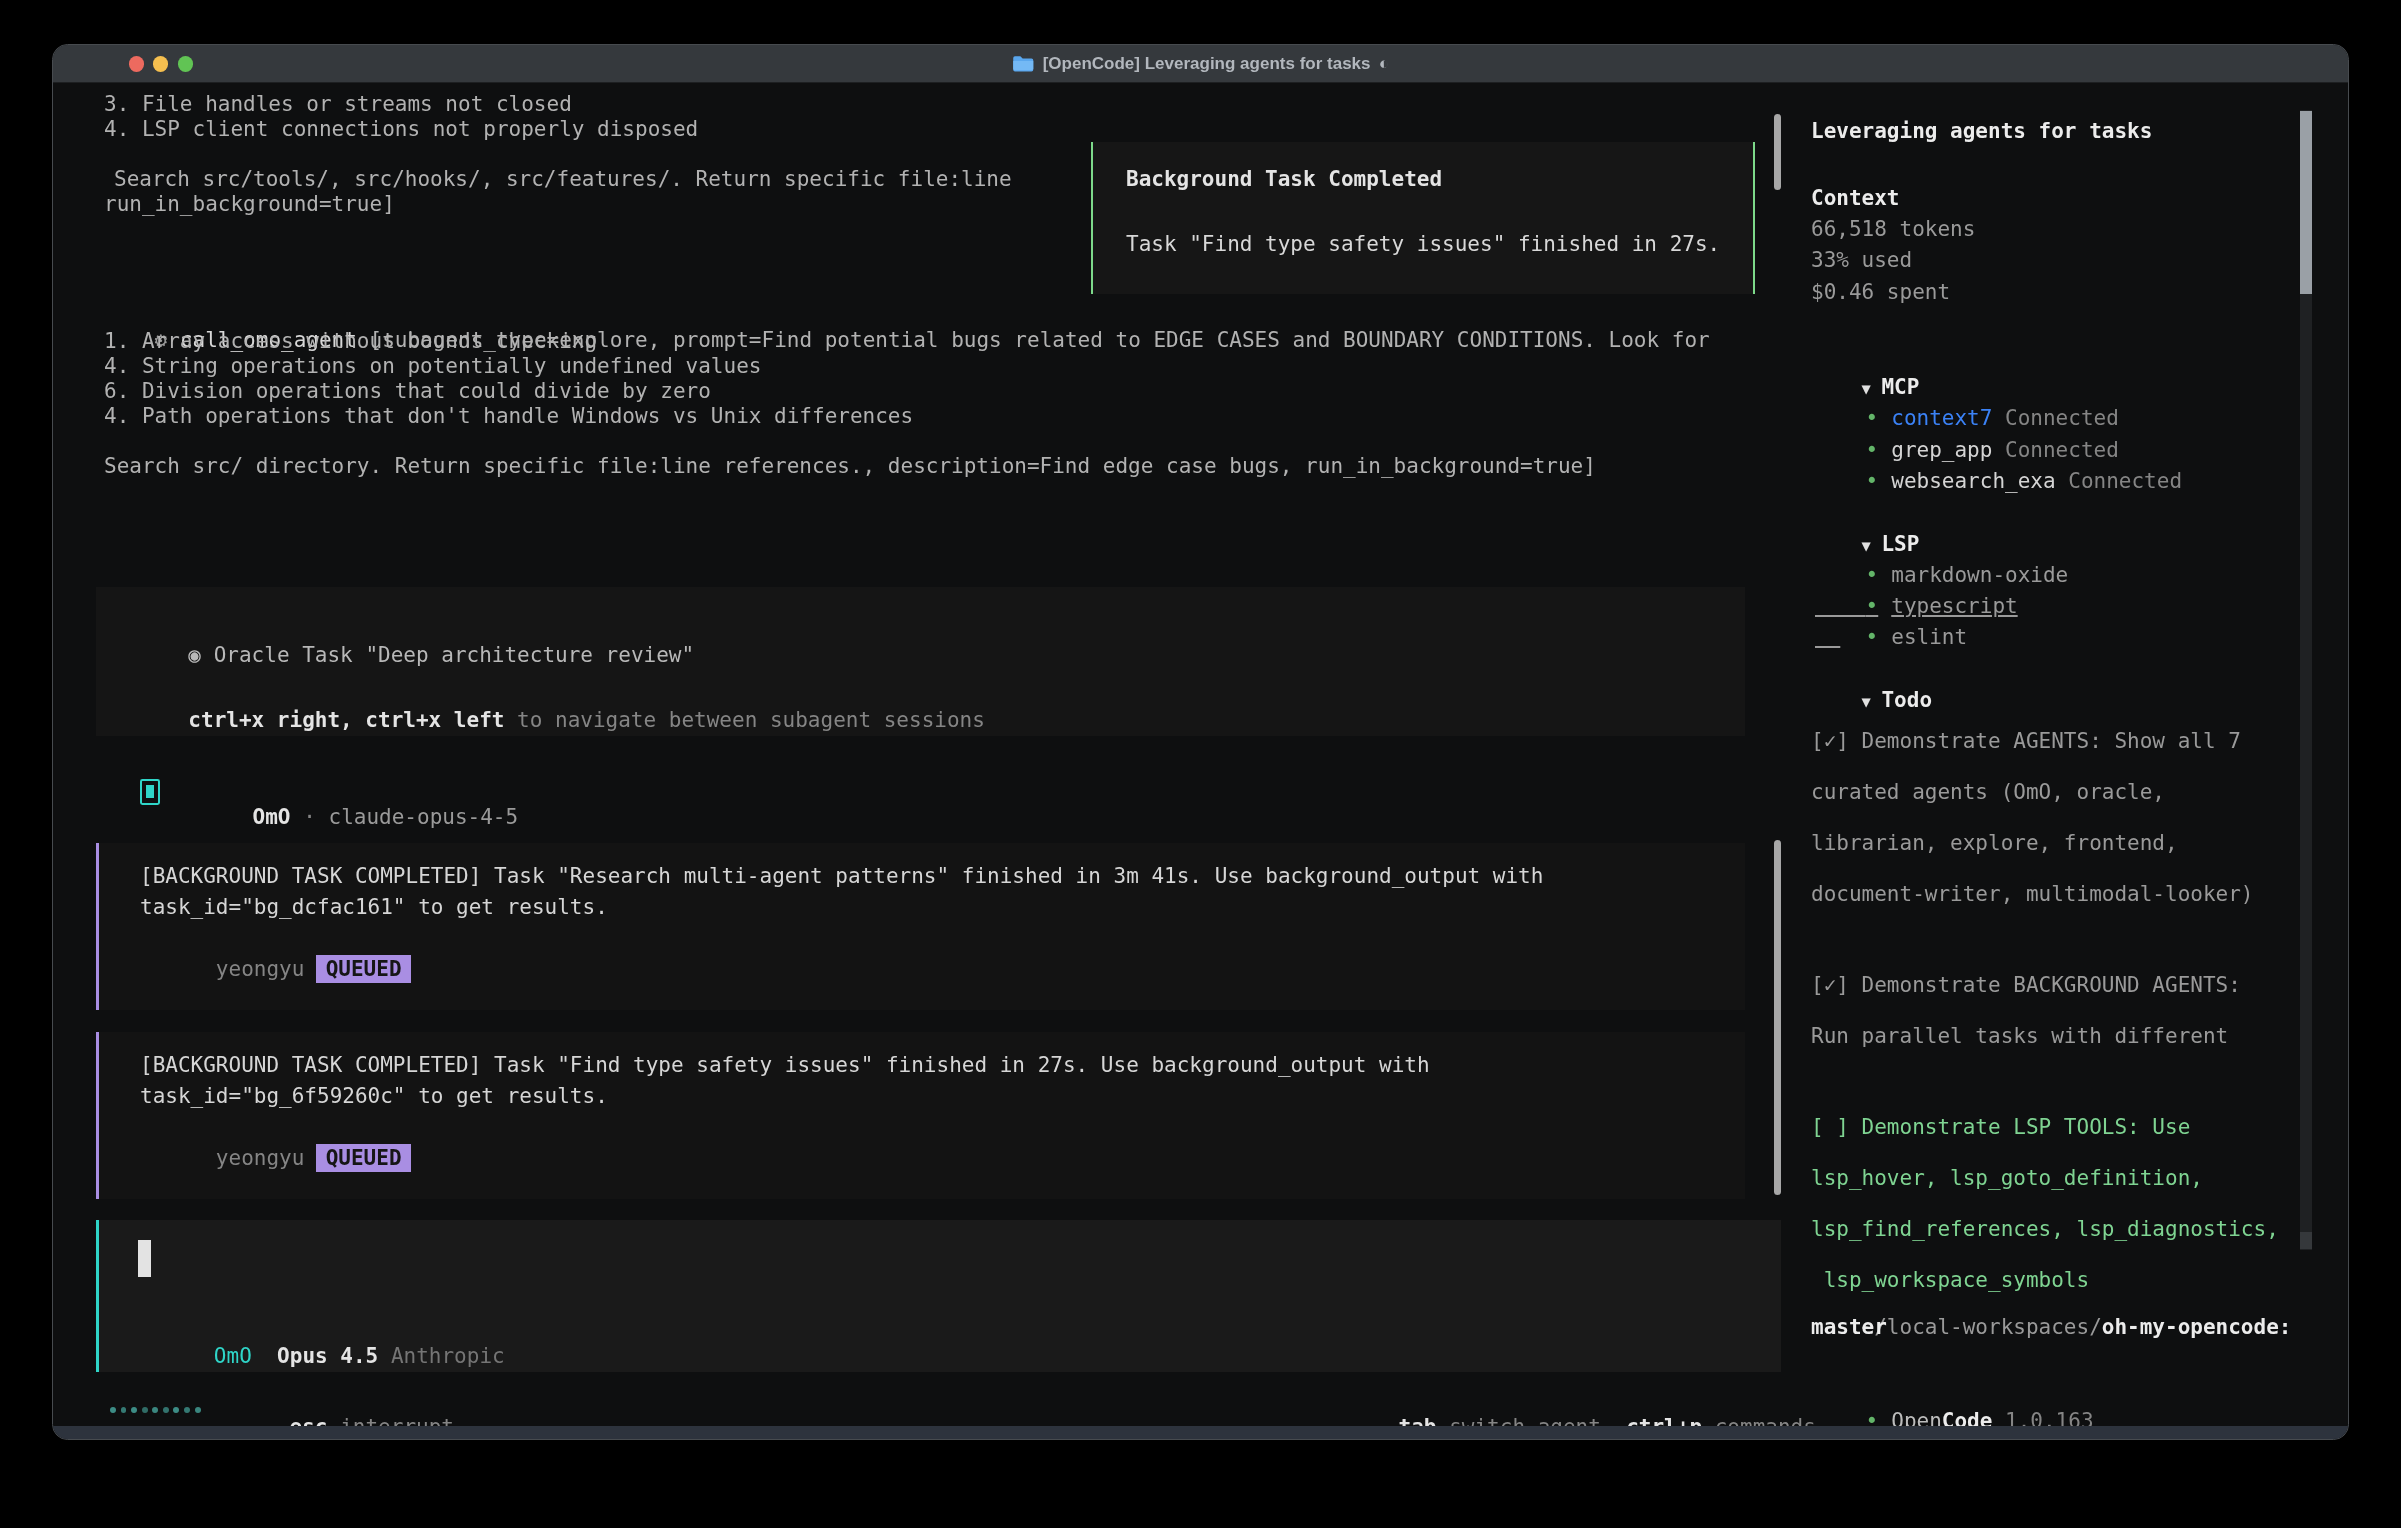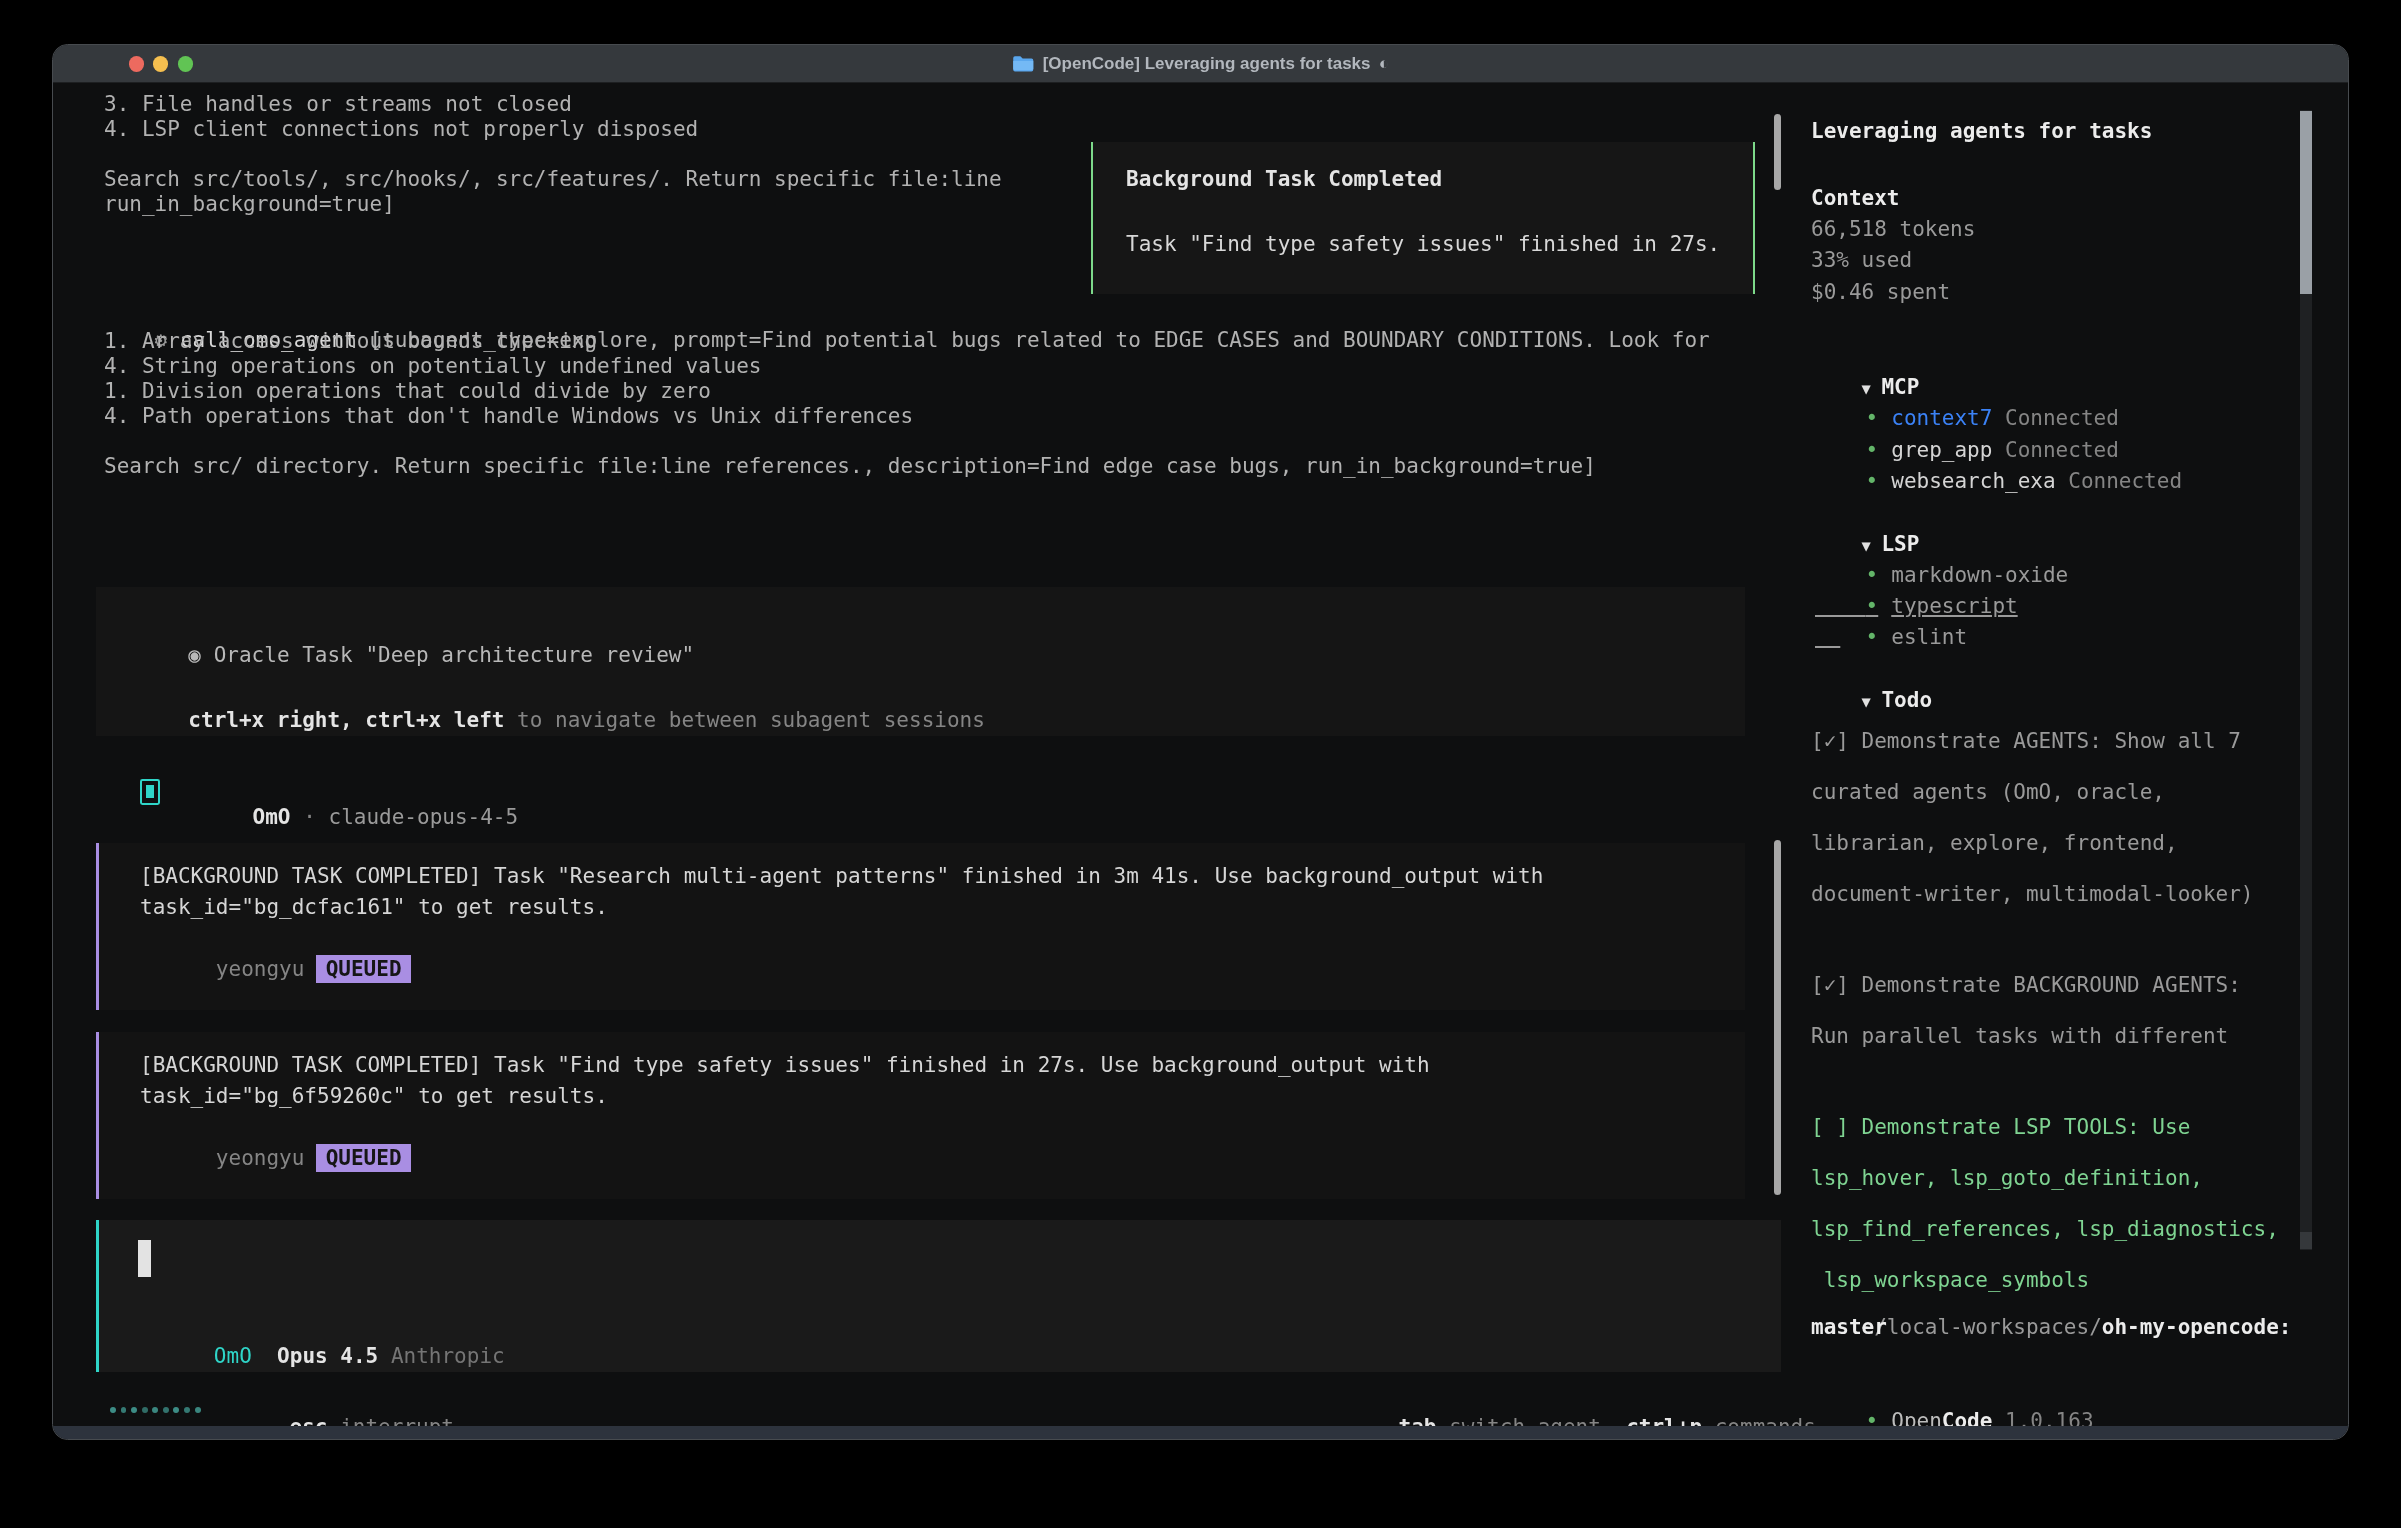--- a/index.html
+++ b/index.html
@@ -39,37 +39,37 @@
         <path d="M2 5 q0-3 3-3 h9 l4 4 h15 q3 0 3 3 v16 q0 3-3 3 H5 q-3 0-3-3 Z" fill="#5aa7ee"></path>
         <path d="M2 10 h34 v13 q0 3-3 3 H5 q-3 0-3-3 Z" fill="#74b9f5"></path>
       </svg>
       <span>[OpenCode] Leveraging agents for tasks</span>
       <span>◐</span>
     </div>
   </div>
 
   <div class="abs mline" style="left:51px;top:47px;">3. File handles or streams not closed</div>
   <div class="abs mline" style="left:51px;top:72px;">4. LSP client connections not properly disposed</div>
-  <div class="abs mline" style="left:51px;top:122px;">Search src/tools/, src/hooks/, src/features/. Return specific file:line</div>
+  <div class="abs mline" style="left:61px;top:122px;">Search src/tools/, src/hooks/, src/features/. Return specific file:line</div>
   <div class="abs mline" style="left:51px;top:147px;">run_in_background=true]</div>
 
   <div id="toast">
     <div class="abs mline bright" style="left:33px;top:25px;">Background Task Completed</div>
     <div class="abs mline" style="left:33px;top:90px;color:#d8d8d8;">Task "Find type safety issues" finished in 27s.</div>
   </div>
 
   <div class="thumb" style="left:1721px;top:69px;width:7px;height:76px;"></div>
   <div class="thumb" style="left:1721px;top:795px;width:7px;height:355px;"></div>
 
   <div class="abs mline" style="left:51px;top:258px;">
     <span style="color:#9a9a9a;">⚙</span><span> </span><span style="color:#d8d8d8;">call_omo_agent</span><span> [subagent_type=explore, prompt=Find potential bugs related to EDGE CASES and BOUNDARY CONDITIONS. Look for</span>
   </div>
   <div class="abs mline" style="left:51px;top:284px;">1. Array access without bounds checking</div>
   <div class="abs mline" style="left:51px;top:309px;">4. String operations on potentially undefined values</div>
-  <div class="abs mline" style="left:51px;top:334px;">1. Division operations that could divide by zero</div>
+  <div class="abs mline" style="left:51px;top:334px;">6. Division operations that could divide by zero</div>
   <div class="abs mline" style="left:51px;top:359px;">4. Path operations that don't handle Windows vs Unix differences</div>
   <div class="abs mline" style="left:51px;top:409px;">Search src/ directory. Return specific file:line references., description=Find edge case bugs, run_in_background=true]</div>
 
   <div class="panel" style="left:43px;top:542px;width:1649px;height:149px;">
     <div class="abs mline" style="left:16.5px;top:31px;color:#b8b8b8;">
       <span>◉</span><span> </span><span>Oracle Task "Deep architecture review"</span>
     </div>
     <div class="abs mline" style="left:16.5px;top:96px;">
       <span class="bright">ctrl+x right, ctrl+x left</span><span class="dim"> to navigate between subagent sessions</span>
     </div>

